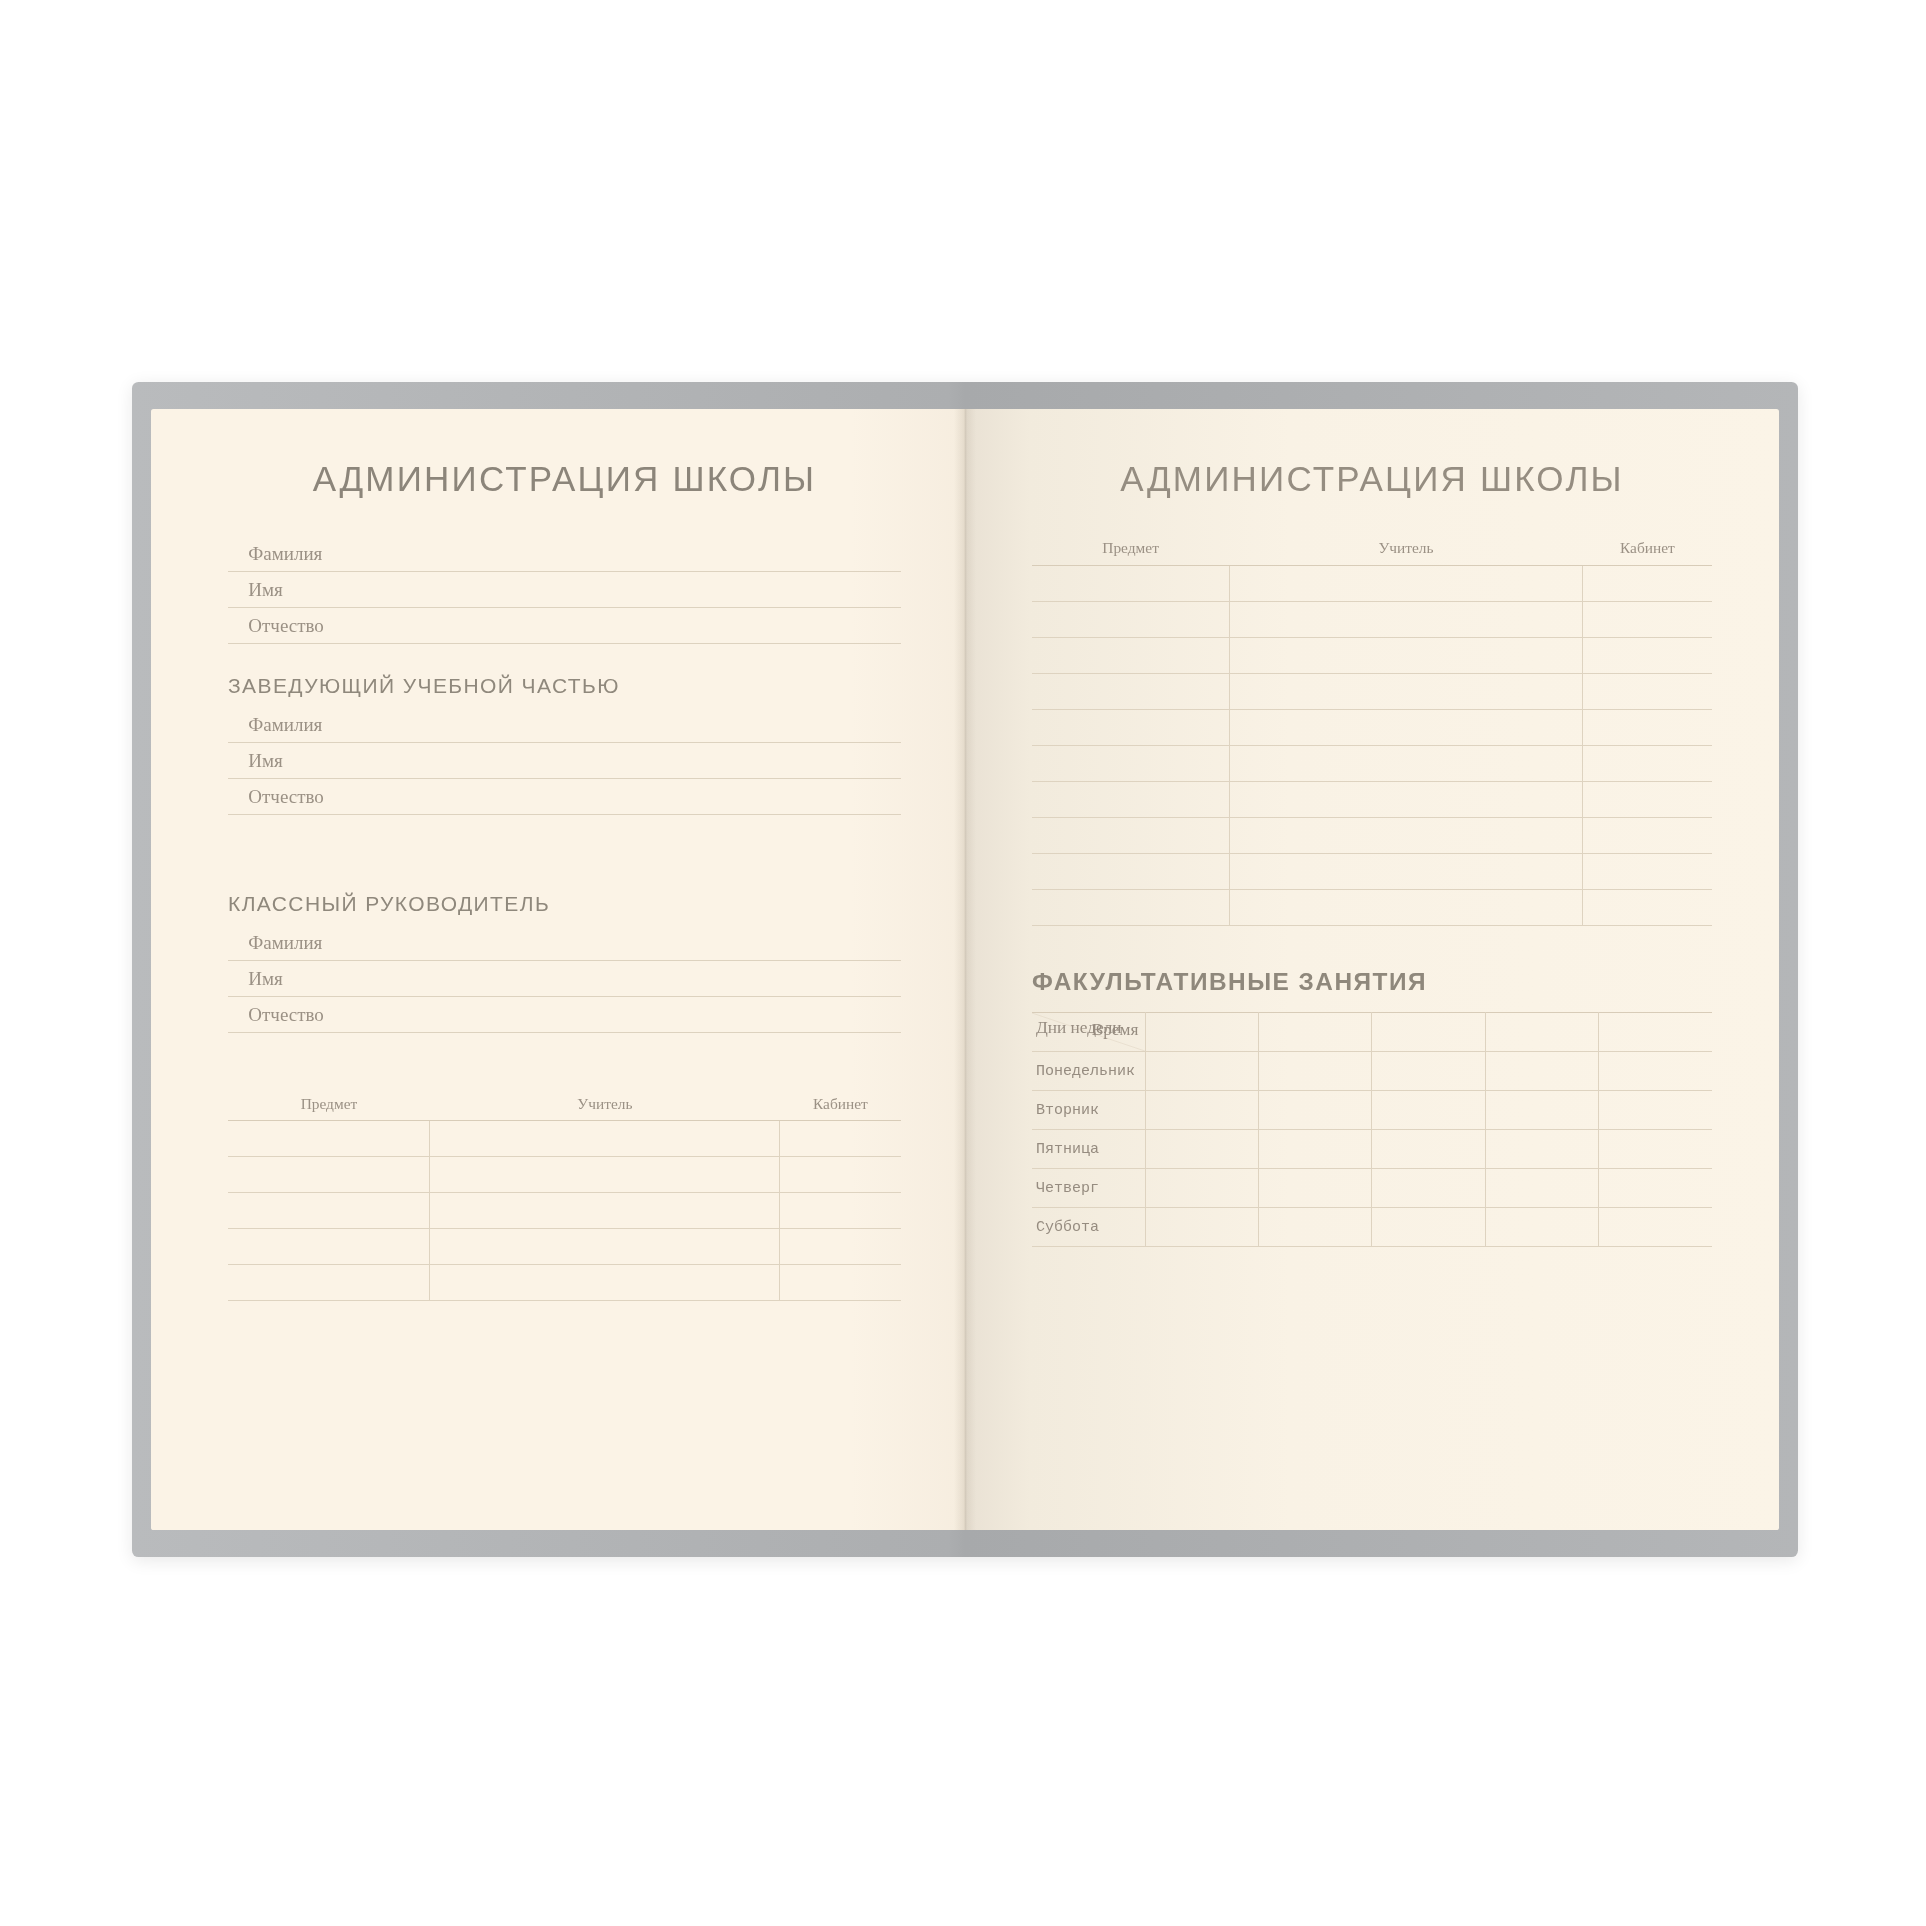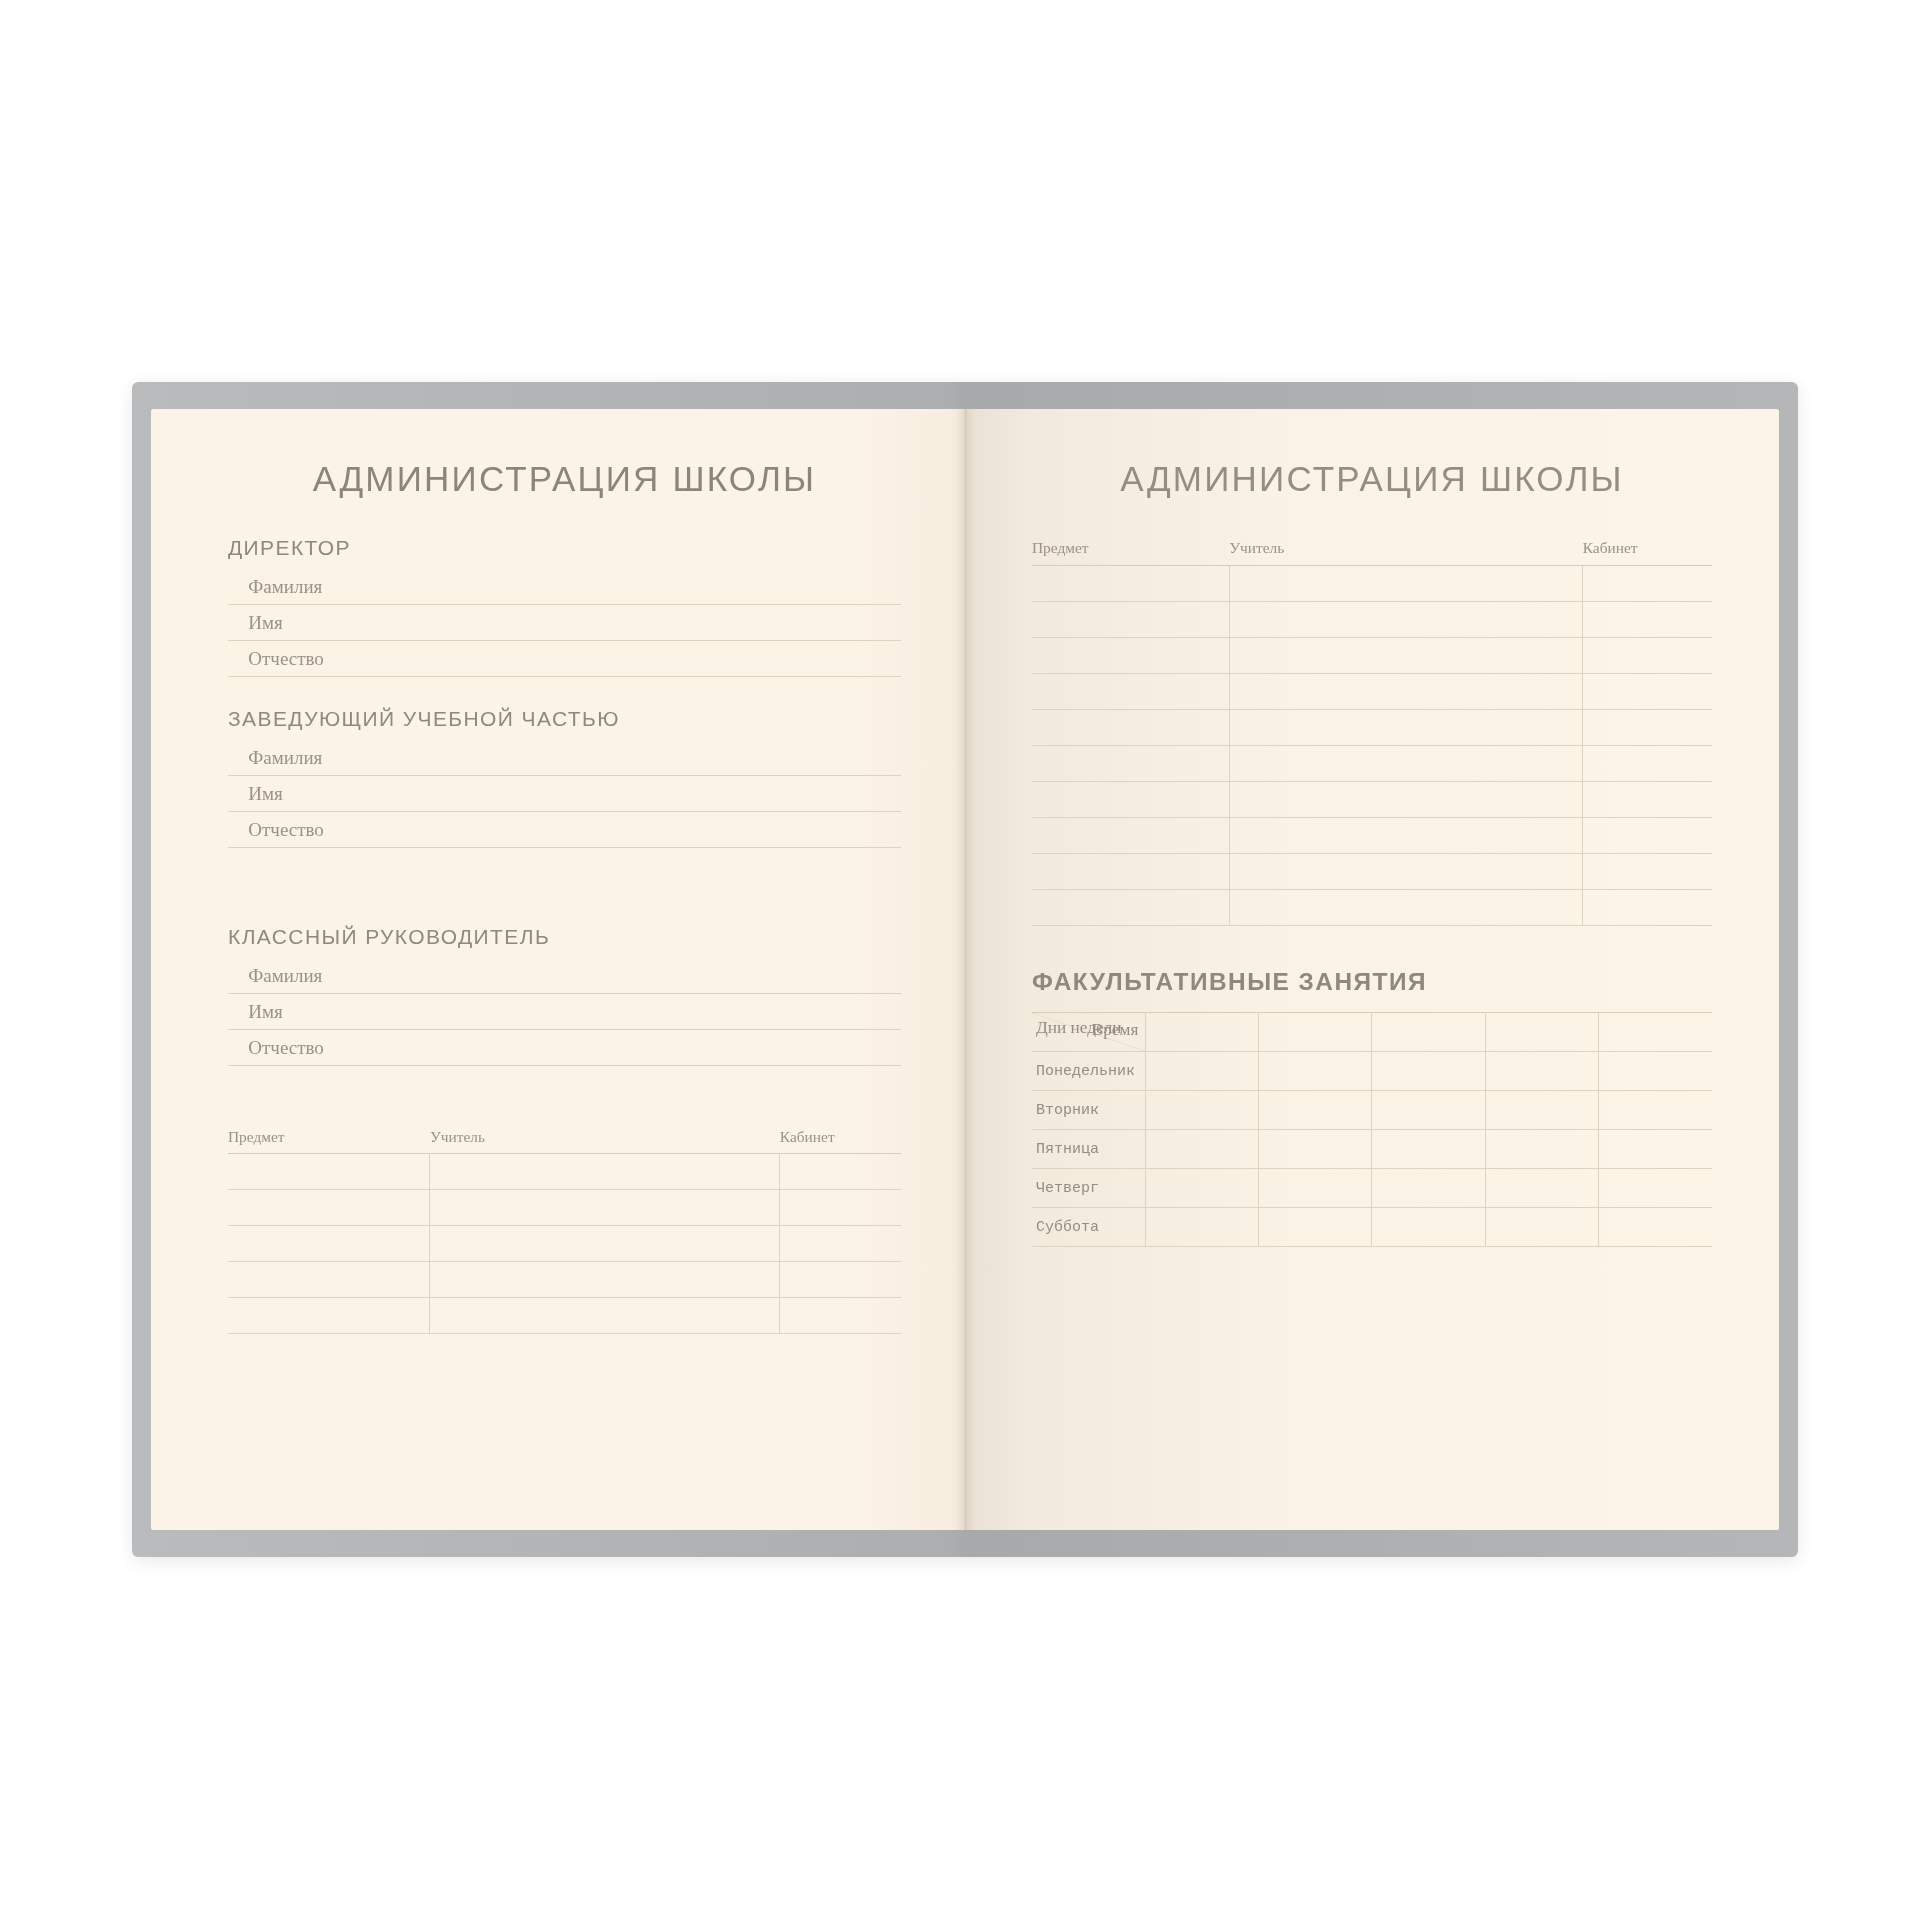--- a/index.html
+++ b/index.html
@@ -115,21 +115,21 @@
     border-collapse: collapse;
     table-layout: fixed;
   }
   table.grid th {
     font-family: "Liberation Serif", serif;
     font-weight: 400;
     font-size: 15.4px;
     color: #9b9185;
     padding: 0 0 7.7px 0;
     border-bottom: 1px solid #d8ccb8;
-    text-align: left;
+    text-align: center;
   }
   table.grid td {
     height: 33px;
     border-bottom: 1px solid #ded3c0;
     border-right: 1px solid #ded3c0;
   }
   table.grid td:last-child { border-right: none; }
   table.grid th:first-child { border-right: none; }
 
   .subj-left { width: 30%; }
@@ -217,21 +217,20 @@
 <div class="stage">
   <div class="book">
     <div class="pages">
 
       <div class="page page-left">
         <div class="page-inner-left">
 
           <h1 class="title">АДМИНИСТРАЦИЯ ШКОЛЫ</h1>
 
           <div>
-            <div class="section-head">ДИРЕКТОР</div>
             <div class="field">
               <span>Фамилия</span>
             </div>
             <div class="field">
               <span>Имя</span>
             </div>
             <div class="field">
               <span>Отчество</span>
             </div>
           </div>

